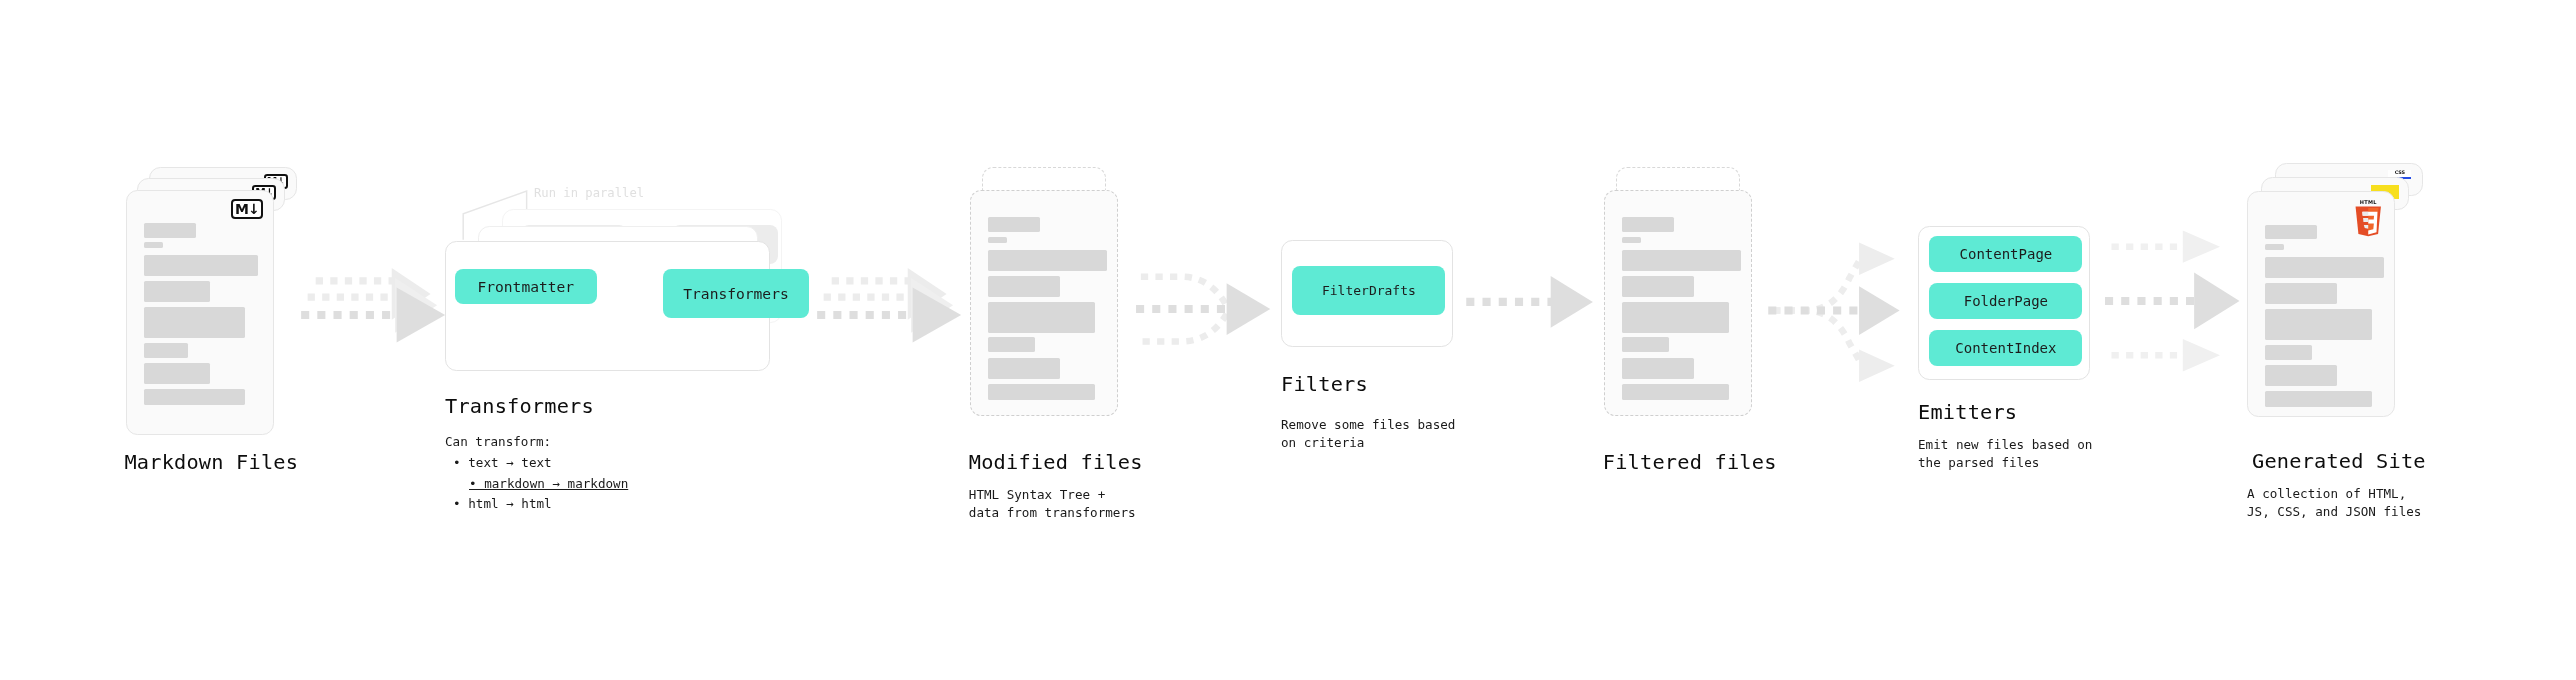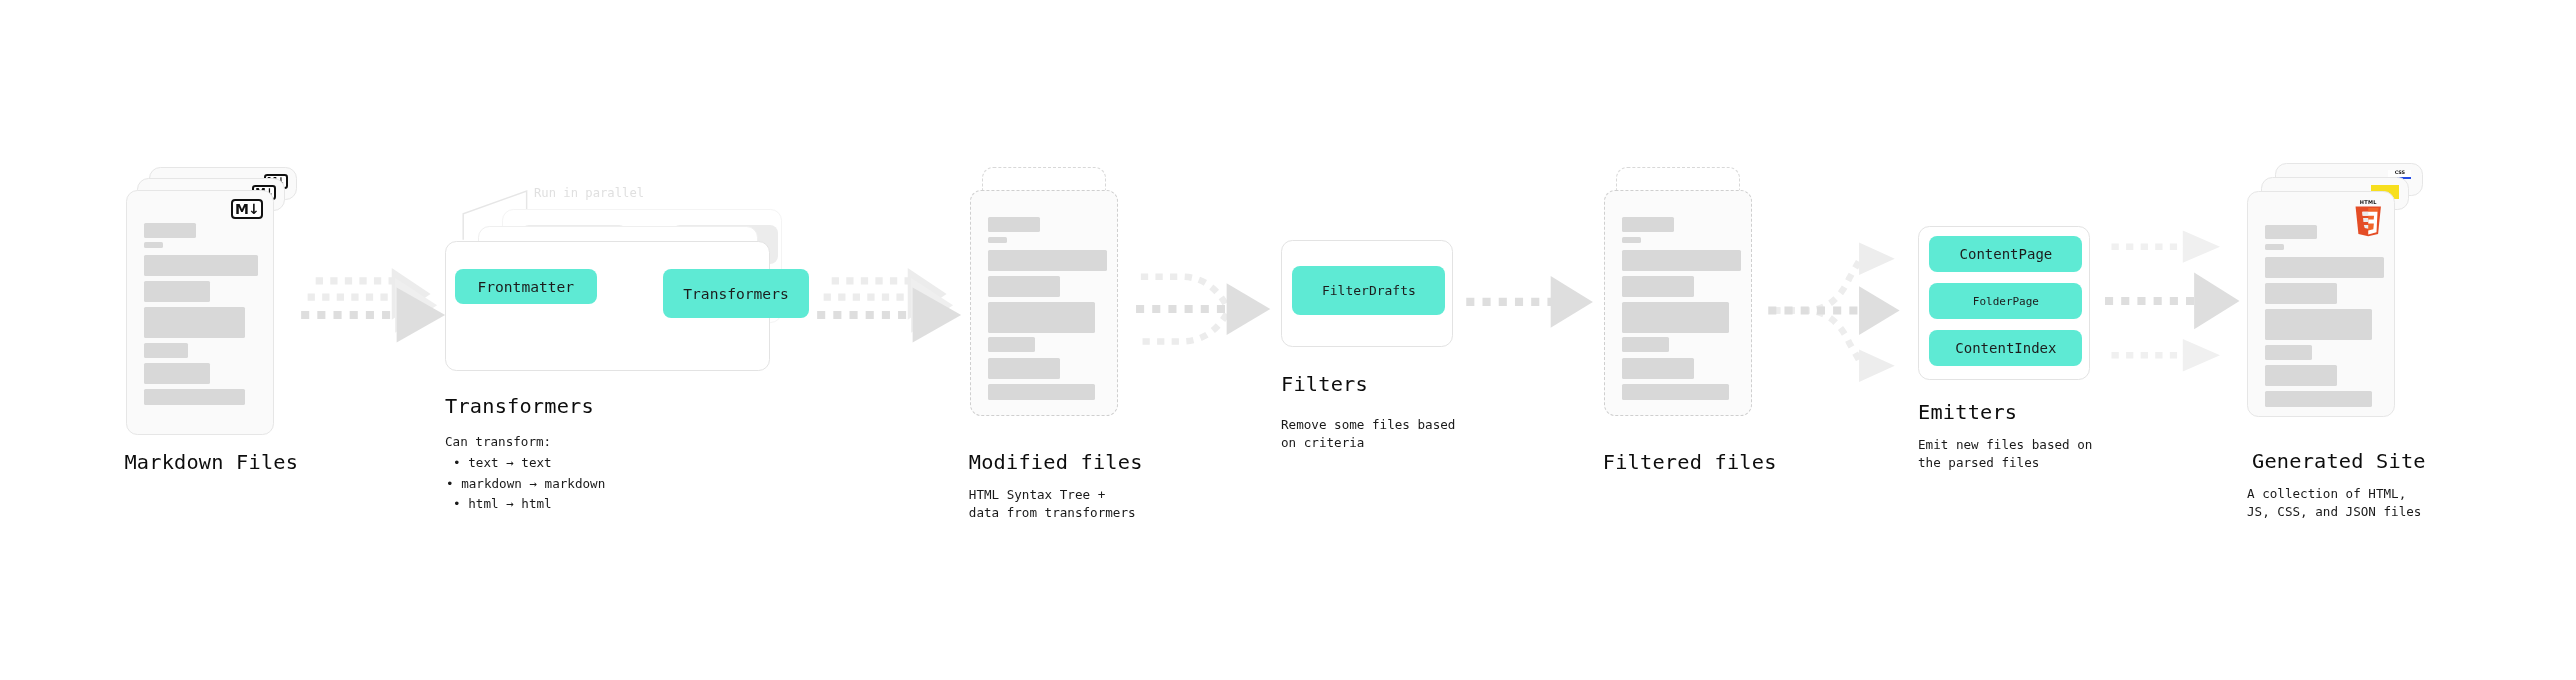--- a/index.html
+++ b/index.html
@@ -180,21 +180,21 @@
       </g>
     </svg>
 
     <div class="groupbox" style="left:0px; top:50px; width:325px; height:130px;"></div>
     <div class="pill" style="left:9.8px; top:78px; width:142px; height:35px; font-size:14.6px;">Frontmatter</div>
     <div class="pill" style="left:218px; top:78px; width:146px; height:49px; font-size:14.6px;">Transformers</div>
 
     <div class="title" style="left:0px; top:203px;">Transformers</div>
     <div class="subtitle" style="left:0px; top:242px;">Can transform:</div>
     <div class="subtitle bullets" style="left:8.1px; top:263px;">• text → text</div>
-    <div class="subtitle bullets" style="left:1px; top:284px;">• markdown → markdown</div>
+    <div class="subtitle bullets" style="left:24px; top:284px;text-decoration:underline;">• markdown → markdown</div>
     <div class="subtitle bullets" style="left:8.1px; top:304px;">• html → html</div>
   </div>
 
   <svg class="abs-svg" style="left:817px; top:268px;" width="154" height="89" viewBox="0 0 190 110">
     <g stroke="#ececec" stroke-width="9" stroke-dasharray="9 9" fill="none">
       <line x1="18" y1="16" x2="118" y2="16"></line>
       <line x1="8" y1="36" x2="118" y2="36"></line>
     </g>
     <polygon points="112,0 160,32 112,64" fill="#ececec"></polygon>
     <polygon points="116,12 168,46 116,80" fill="#efefef"></polygon>
@@ -276,21 +276,21 @@
     <polygon points="116,130 160,150 116,170" fill="#ededed"></polygon>
     <g stroke="#dedede" stroke-width="10" stroke-dasharray="10 10" fill="none">
       <line x1="4" y1="82" x2="118" y2="82"></line>
     </g>
     <polygon points="116,52 166,82 116,112" fill="#dedede"></polygon>
   </svg>
 
   <div class="node" style="left:1918px; top:226px;">
     <div class="groupbox" style="left:0px; top:0px; width:172px; height:154px;"></div>
     <div class="pill" style="left:11.4px; top:9.8px; width:153px; height:36px; font-size:14px;">ContentPage</div>
-    <div class="pill" style="left:11.4px; top:57px; width:153px; height:36px; font-size:11px;">FolderPage</div>
+    <div class="pill" style="left:11.4px; top:57px; width:153px; height:36px; font-size:14px;">FolderPage</div>
     <div class="pill" style="left:11.4px; top:104px; width:153px; height:36px; font-size:14px;">ContentIndex</div>
 
     <div class="title" style="left:0px; top:174px;">Emitters</div>
     <div class="subtitle" style="left:0px; top:210px;">Emit new files based on
 the parsed files</div>
   </div>
 
   <svg class="abs-svg" style="left:2105px; top:232px;" width="158" height="146" viewBox="0 0 195 180">
     <g stroke="#f0f0f0" stroke-width="8" stroke-dasharray="9 9" fill="none">
       <line x1="8" y1="18" x2="100" y2="18"></line>

